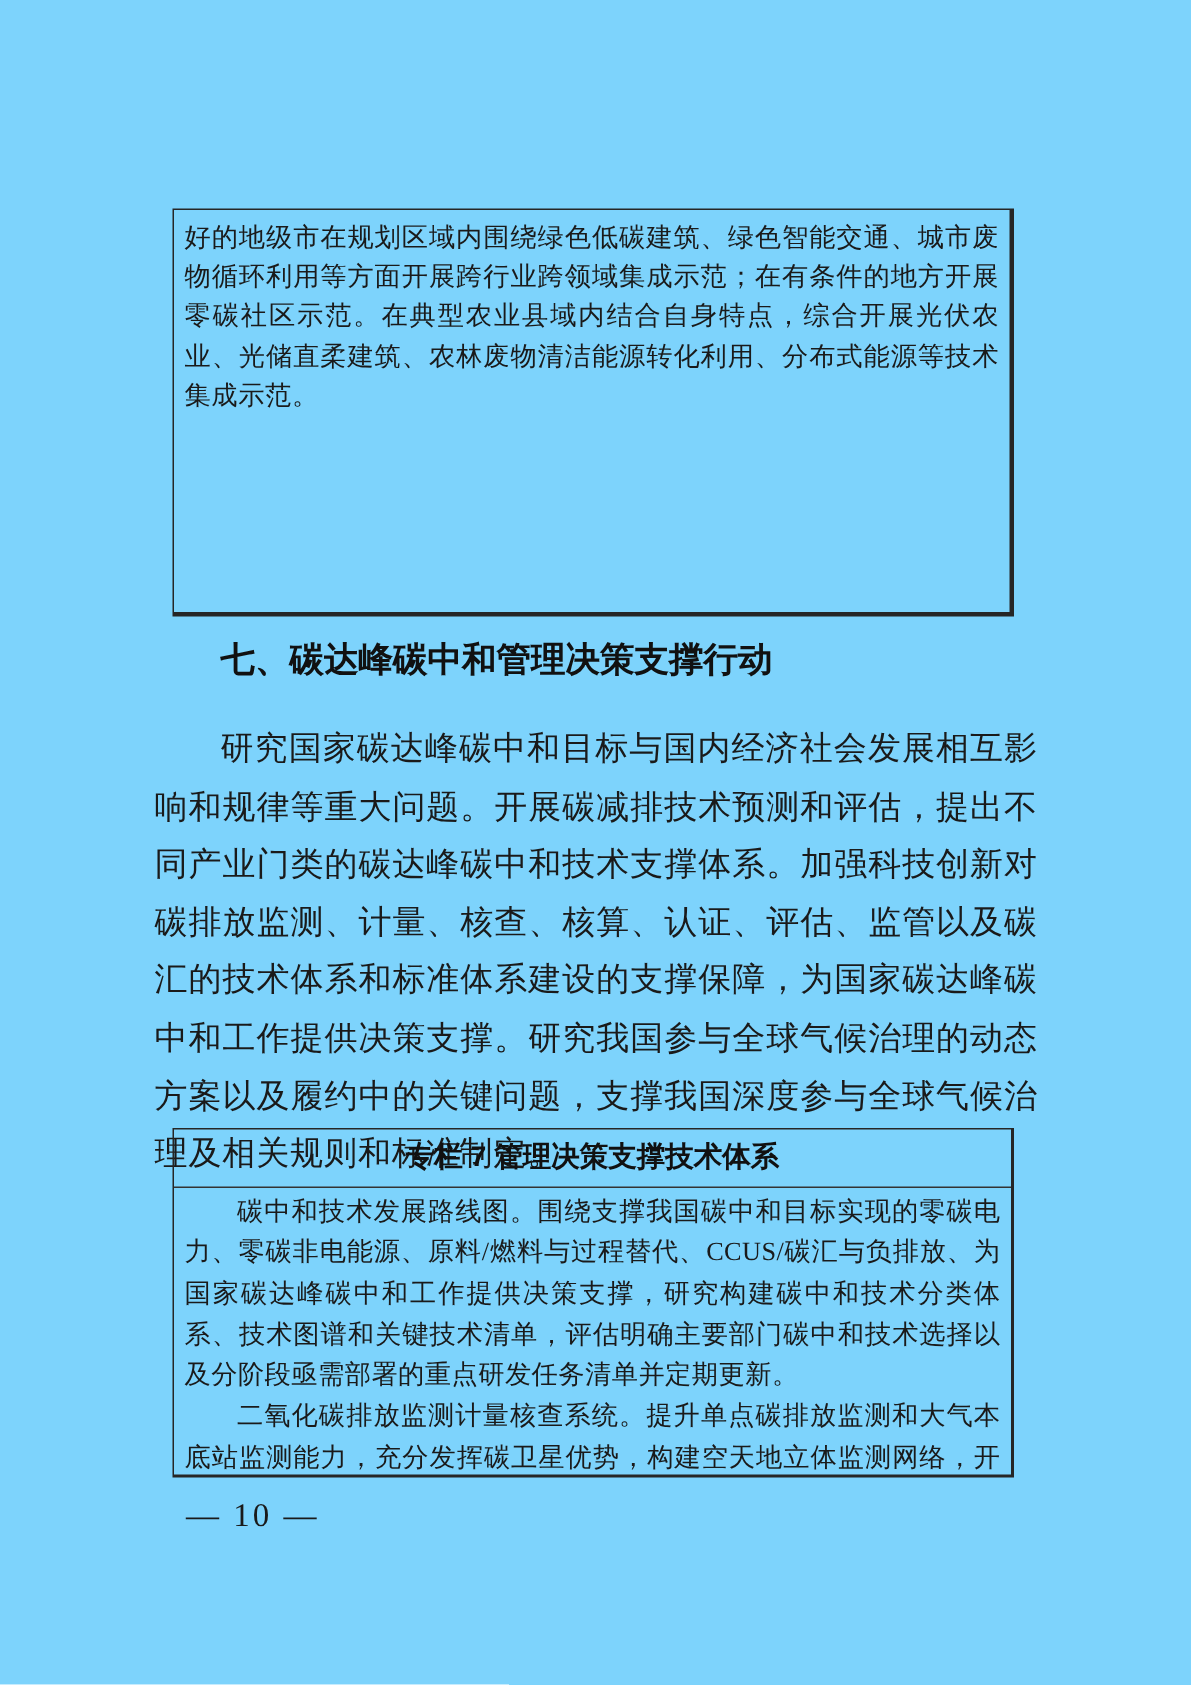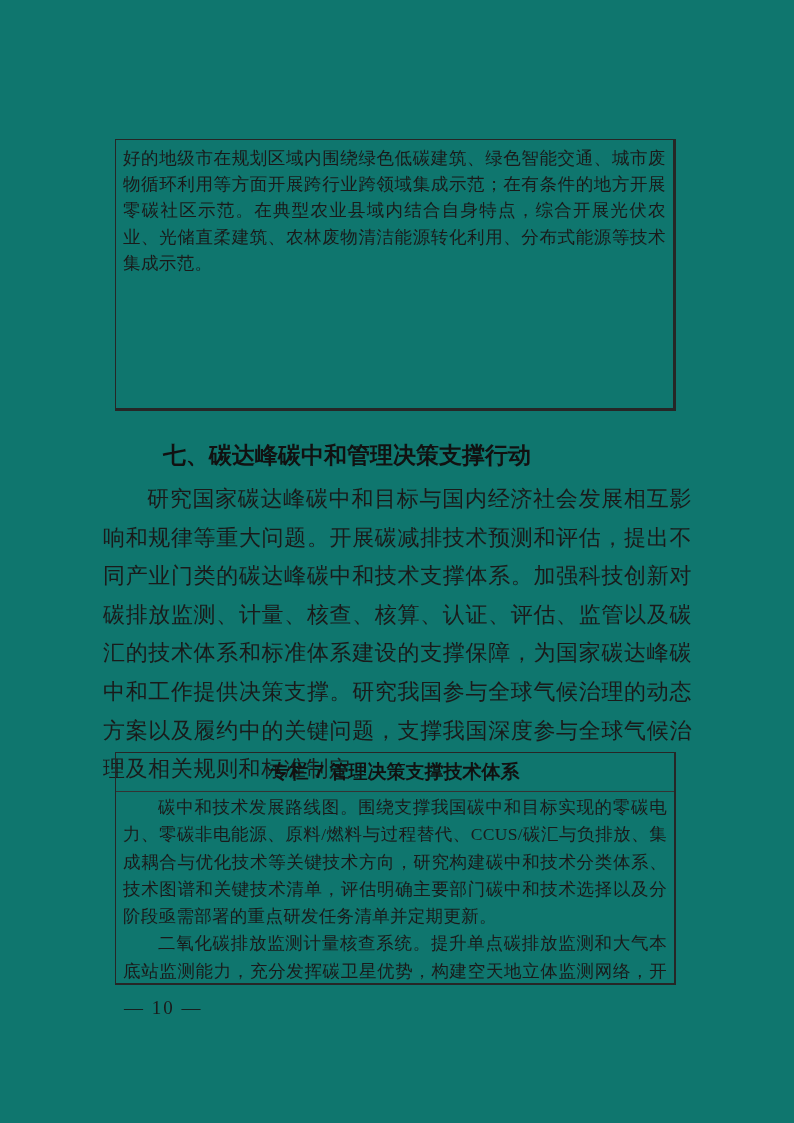--- a/index.html
+++ b/index.html
@@ -4,21 +4,21 @@
 <style>
   html, body {
     margin: 0;
     padding: 0;
     background: #ffffff;
   }
   .page {
     position: relative;
     width: 794px;
     height: 1123px;
-    background: #0f766e;
+    background: #7dd3fc;
     color: #1a1a1a;
     font-family: "Liberation Serif", "DejaVu Serif", serif;
     overflow: hidden;
   }
 
   
   .carryover-box {
     position: absolute;
     left: 115px;
     top: 139px;
@@ -41,21 +41,21 @@
   .carryover-box p:first-child {
     text-indent: 0;
   }
 
   
   .section-heading {
     position: absolute;
     left: 103px;
     top: 424px;
     width: 589px;
-    margin: 16px;
+    margin: 0;
     padding-left: 44px;
     font-family: "Liberation Sans", "DejaVu Sans", sans-serif;
     font-weight: 700;
     font-size: 23px;
     line-height: 30px;
     color: #111111;
   }
 
   
   .section-body {
@@ -108,41 +108,41 @@
   .column-box-body p {
     margin: 0;
     text-indent: 2em;
   }
 
   
   .page-number {
     position: absolute;
     left: 124px;
     top: 997px;
-    font-size: 19px;
+    font-size: 22px;
     letter-spacing: 2px;
     color: #1a1a1a;
   }
 </style>
 </head>
 <body>
 
 <div class="page">
 
   <div class="carryover-box">
     <p>好的地级市在规划区域内围绕绿色低碳建筑、绿色智能交通、城市废物循环利用等方面开展跨行业跨领域集成示范；在有条件的地方开展零碳社区示范。在典型农业县域内结合自身特点，综合开展光伏农业、光储直柔建筑、农林废物清洁能源转化利用、分布式能源等技术集成示范。</p>
   </div>
 
   <h2 class="section-heading">七、碳达峰碳中和管理决策支撑行动</h2>
 
   <p class="section-body">研究国家碳达峰碳中和目标与国内经济社会发展相互影响和规律等重大问题。开展碳减排技术预测和评估，提出不同产业门类的碳达峰碳中和技术支撑体系。加强科技创新对碳排放监测、计量、核查、核算、认证、评估、监管以及碳汇的技术体系和标准体系建设的支撑保障，为国家碳达峰碳中和工作提供决策支撑。研究我国参与全球气候治理的动态方案以及履约中的关键问题，支撑我国深度参与全球气候治理及相关规则和标准制定。</p>
 
   <div class="column-box">
     <div class="column-box-title">专栏 7 管理决策支撑技术体系</div>
     <div class="column-box-body">
-      <p>碳中和技术发展路线图。围绕支撑我国碳中和目标实现的零碳电力、零碳非电能源、原料/燃料与过程替代、CCUS/碳汇与负排放、集成耦合与优化技术等关键技术方向，研究构建碳中和技术分类体系、技术图谱和关键技术清单，评估明确主要部门碳中和技术选择以及分阶段亟需部署的重点研发任务清单并定期更新。</p>
+      <p>碳中和技术发展路线图。围绕支撑我国碳中和目标实现的零碳电力、零碳非电能源、原料/燃料与过程替代、CCUS/碳汇与负排放、为国家碳达峰碳中和工作提供决策支撑，研究构建碳中和技术分类体系、技术图谱和关键技术清单，评估明确主要部门碳中和技术选择以及分阶段亟需部署的重点研发任务清单并定期更新。</p>
       <p>二氧化碳排放监测计量核查系统。提升单点碳排放监测和大气本底站监测能力，充分发挥碳卫星优势，构建空天地立体监测网络，开展动态实时全覆盖的二氧化碳排放智能监测和排放量反演。构建支撑二氧化碳排放核查与监管技术体系，研</p>
     </div>
   </div>
 
   <div class="page-number">— 10 —</div>
 
 </div>
 
 </body></html>

